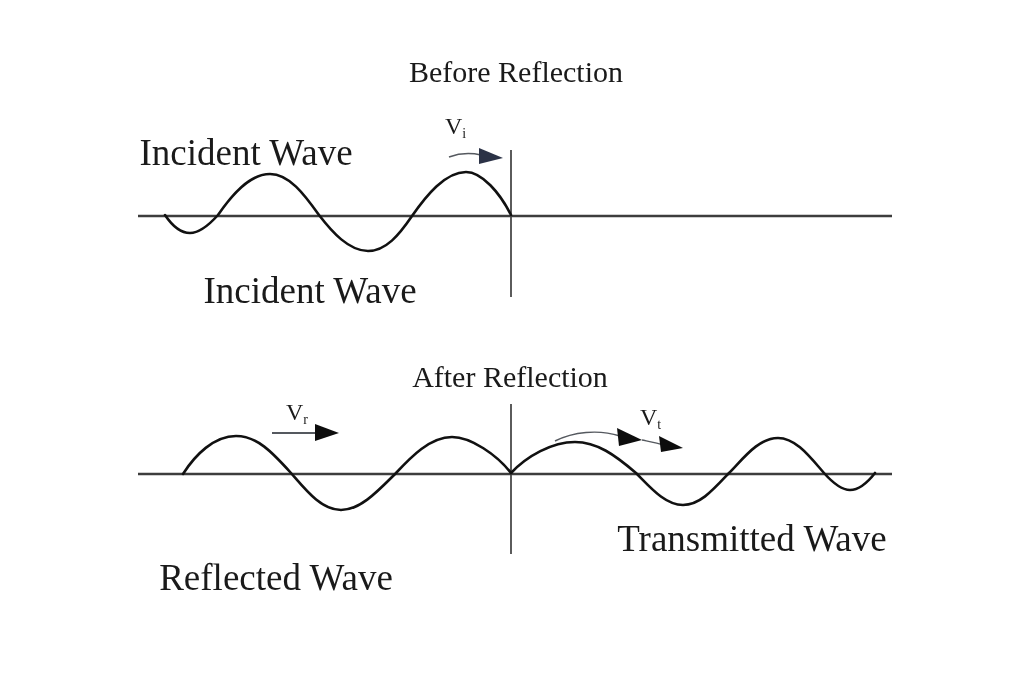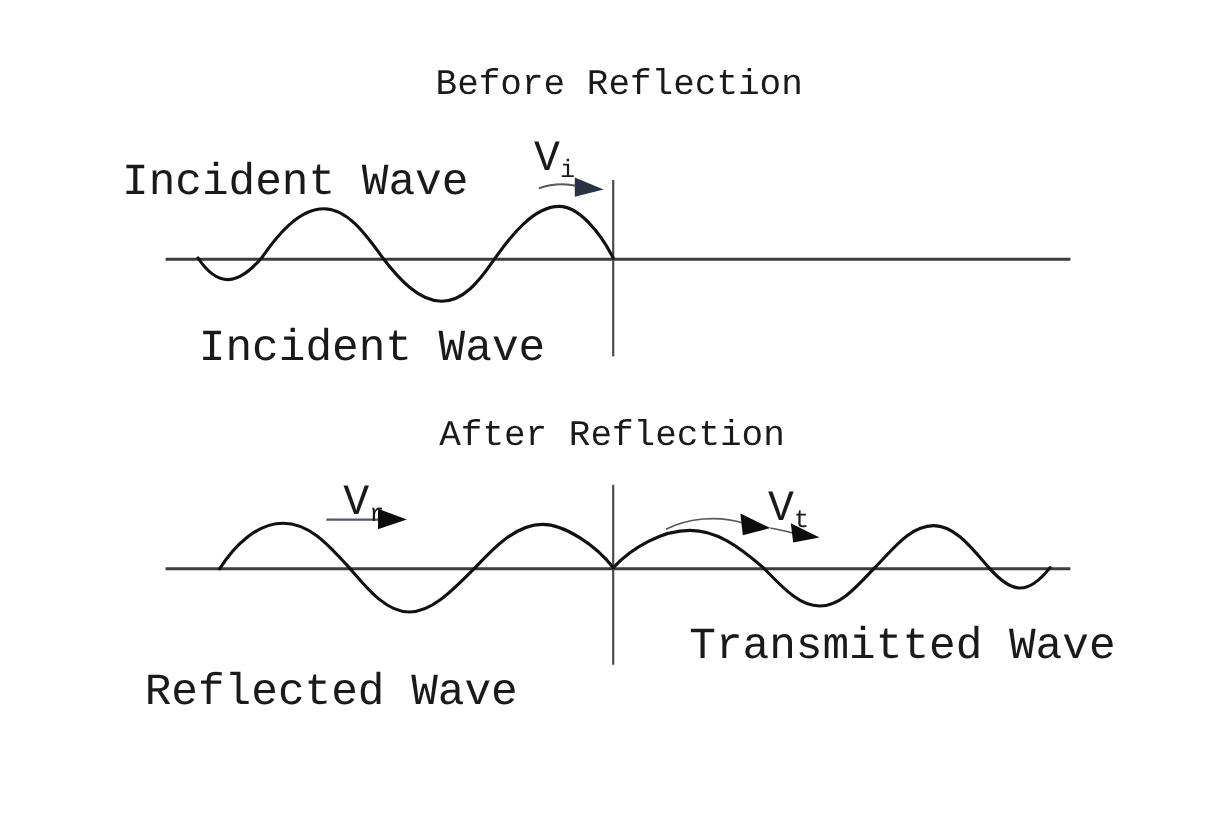--- a/index.html
+++ b/index.html
@@ -6,21 +6,21 @@
     margin: 0;
     padding: 0;
     background: #ffffff;
   }
   .stage {
     position: relative;
     width: 1024px;
     height: 618px;
     background: #ffffff;
     overflow: hidden;
-    font-family: Liberation Mono, monospace;
+    font-family: Liberation Serif, serif;
     color: #1a1a1a;
     text-align: center;
   }
   .stage svg {
     position: absolute;
     inset: 0;
   }
   .lbl {
     position: absolute;
     white-space: nowrap;
@@ -29,21 +29,21 @@
   }
   .title {
     font-size: 30px;
     transform: translateX(-50%);
   }
   .wave-label {
     font-size: 37px;
     transform: translateX(-50%);
   }
   .vel {
-    font-size: 36px;
+    font-size: 24px;
   }
   .vel .sub {
     font-size: 0.58em;
     vertical-align: -0.28em;
   }
 </style>
 </head>
 <body>
 
 <div class="stage">
@@ -94,21 +94,21 @@
   </svg>
 
   <div class="lbl title" style="left:516px; top:55px;">Before Reflection</div>
 
   <div class="lbl wave-label" style="left:246px; top:133px;">Incident Wave</div>
 
   <div class="lbl vel" style="left:445px; top:113px;"><span>V</span><span class="sub">i</span></div>
 
   <div class="lbl wave-label" style="left:310px; top:271px;">Incident Wave</div>
 
-  <div class="lbl title" style="left:510px; top:348px;">After Reflection</div>
+  <div class="lbl title" style="left:510px; top:360px;">After Reflection</div>
 
   <div class="lbl vel" style="left:286px; top:399px;"><span>V</span><span class="sub">r</span></div>
 
   <div class="lbl vel" style="left:640px; top:404px;"><span>V</span><span class="sub">t</span></div>
 
   <div class="lbl wave-label" style="left:276px; top:526px;margin-top:32px;">Reflected Wave</div>
 
   <div class="lbl wave-label" style="left:752px; top:519px;">Transmitted Wave</div>
 
 </div>

